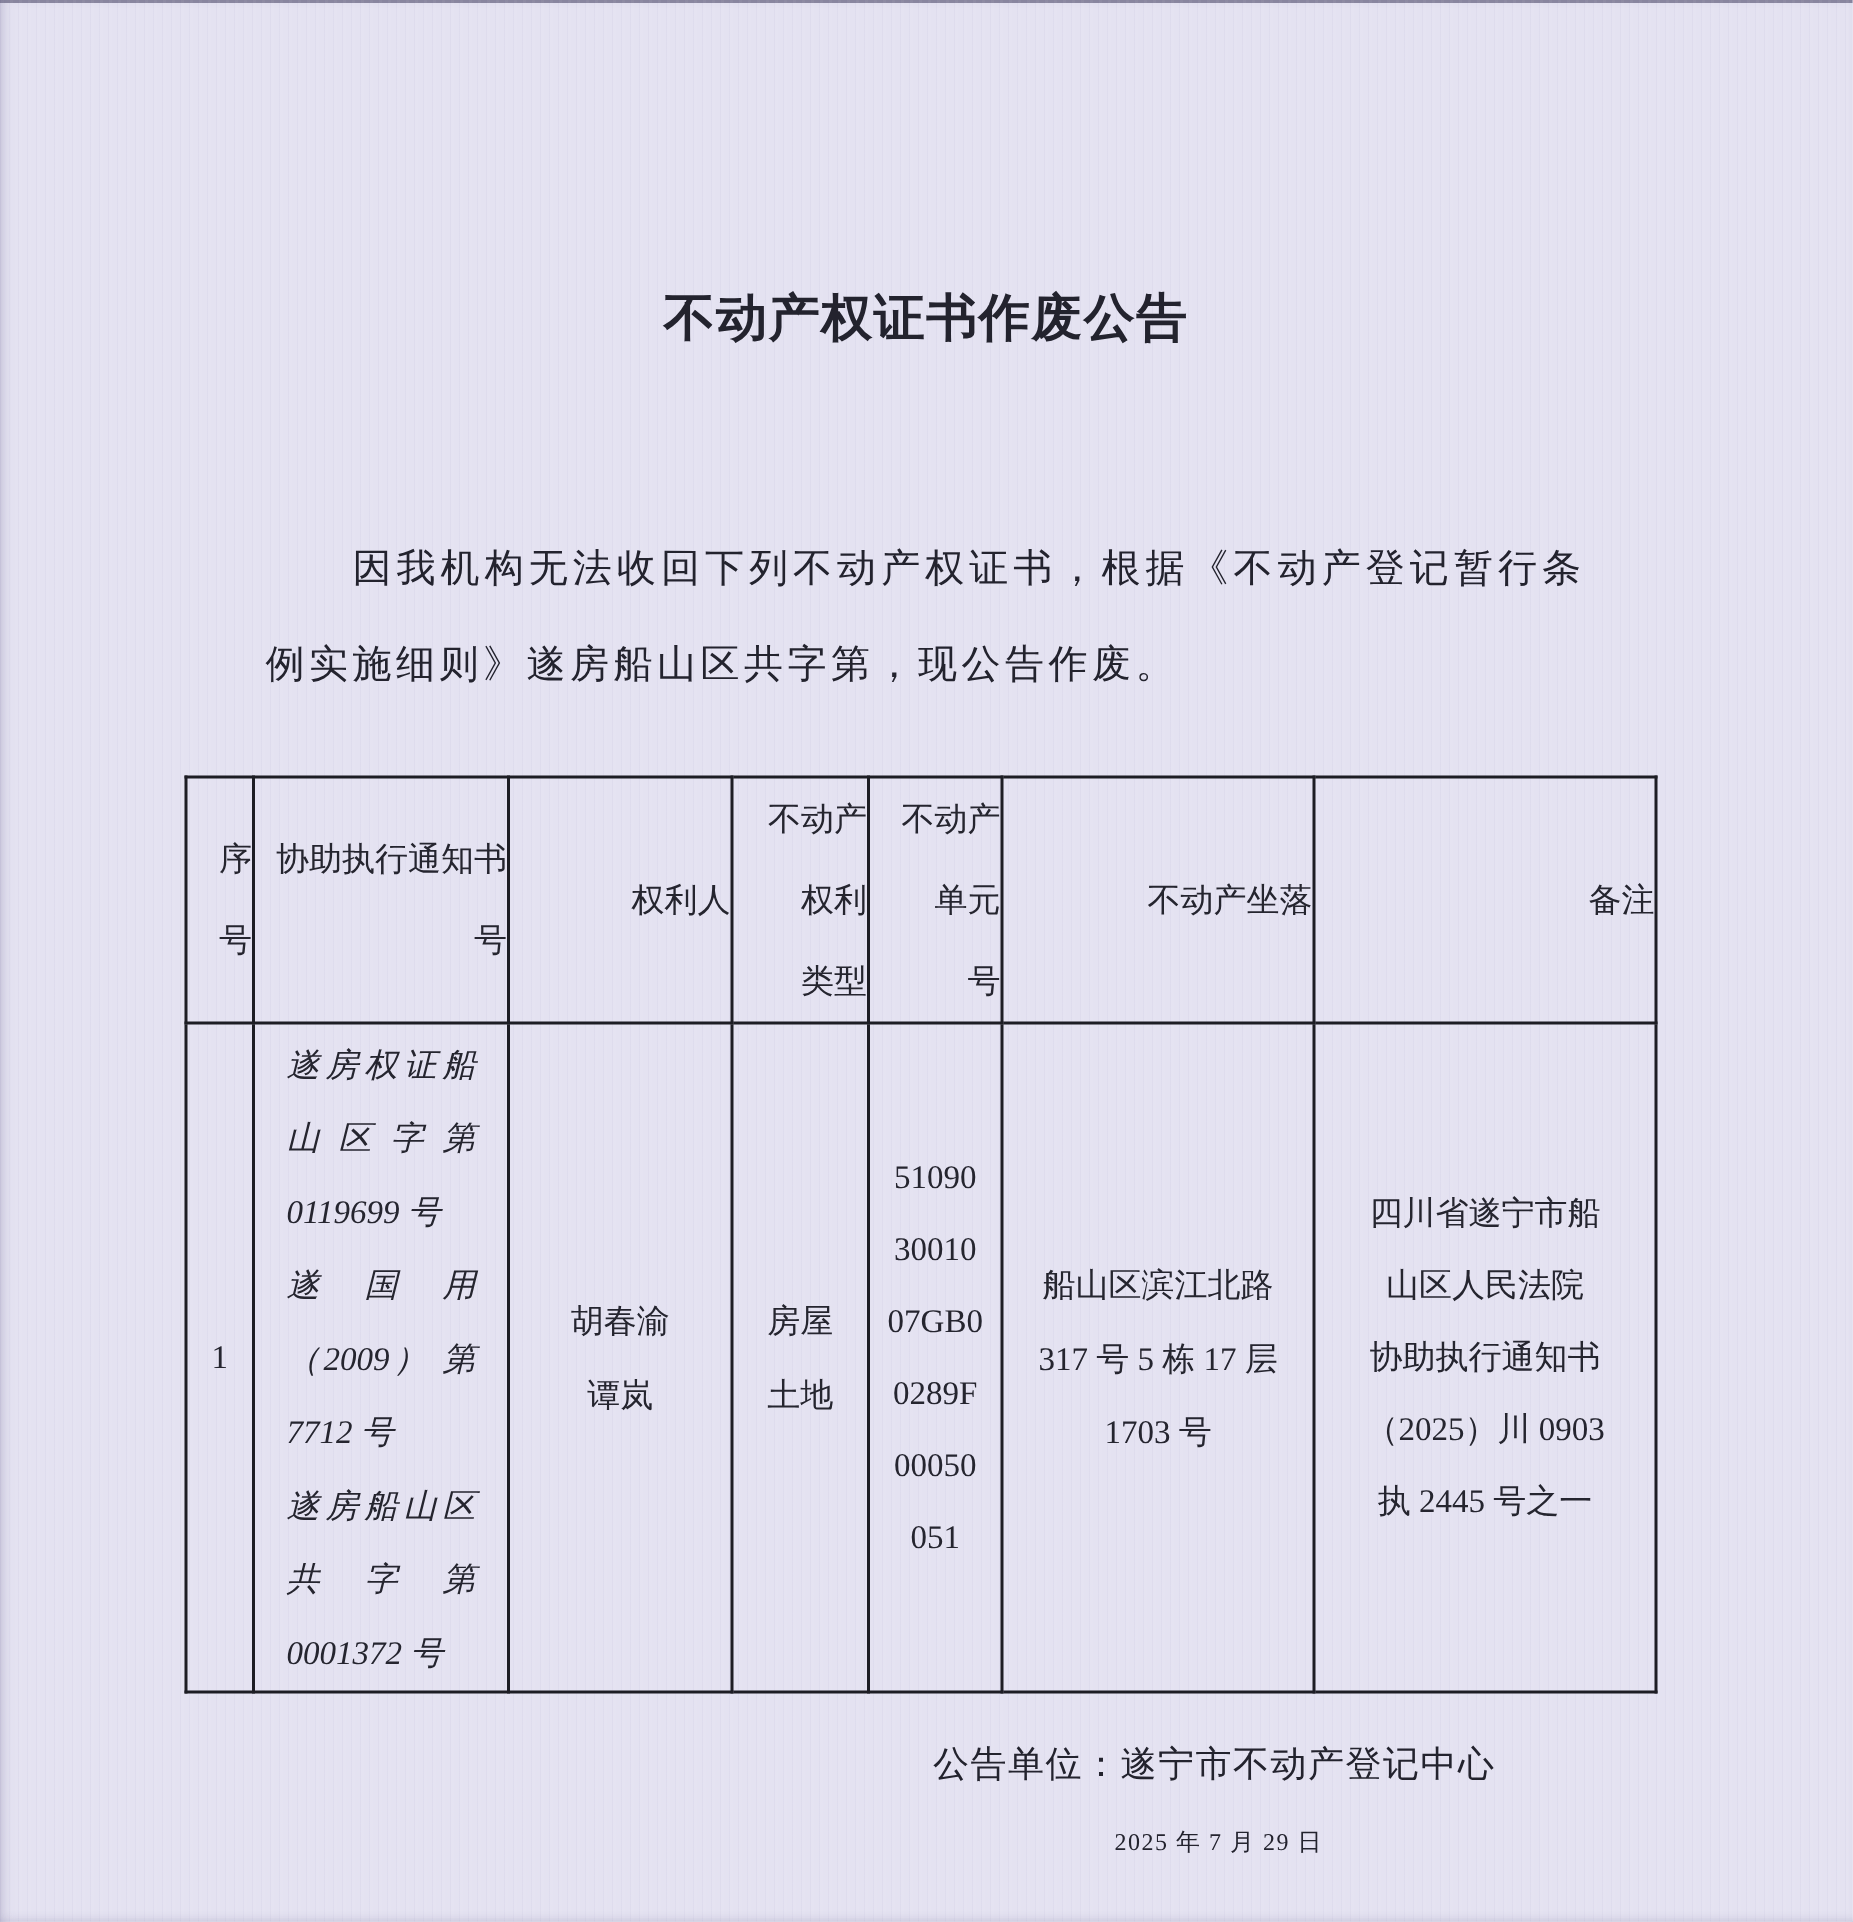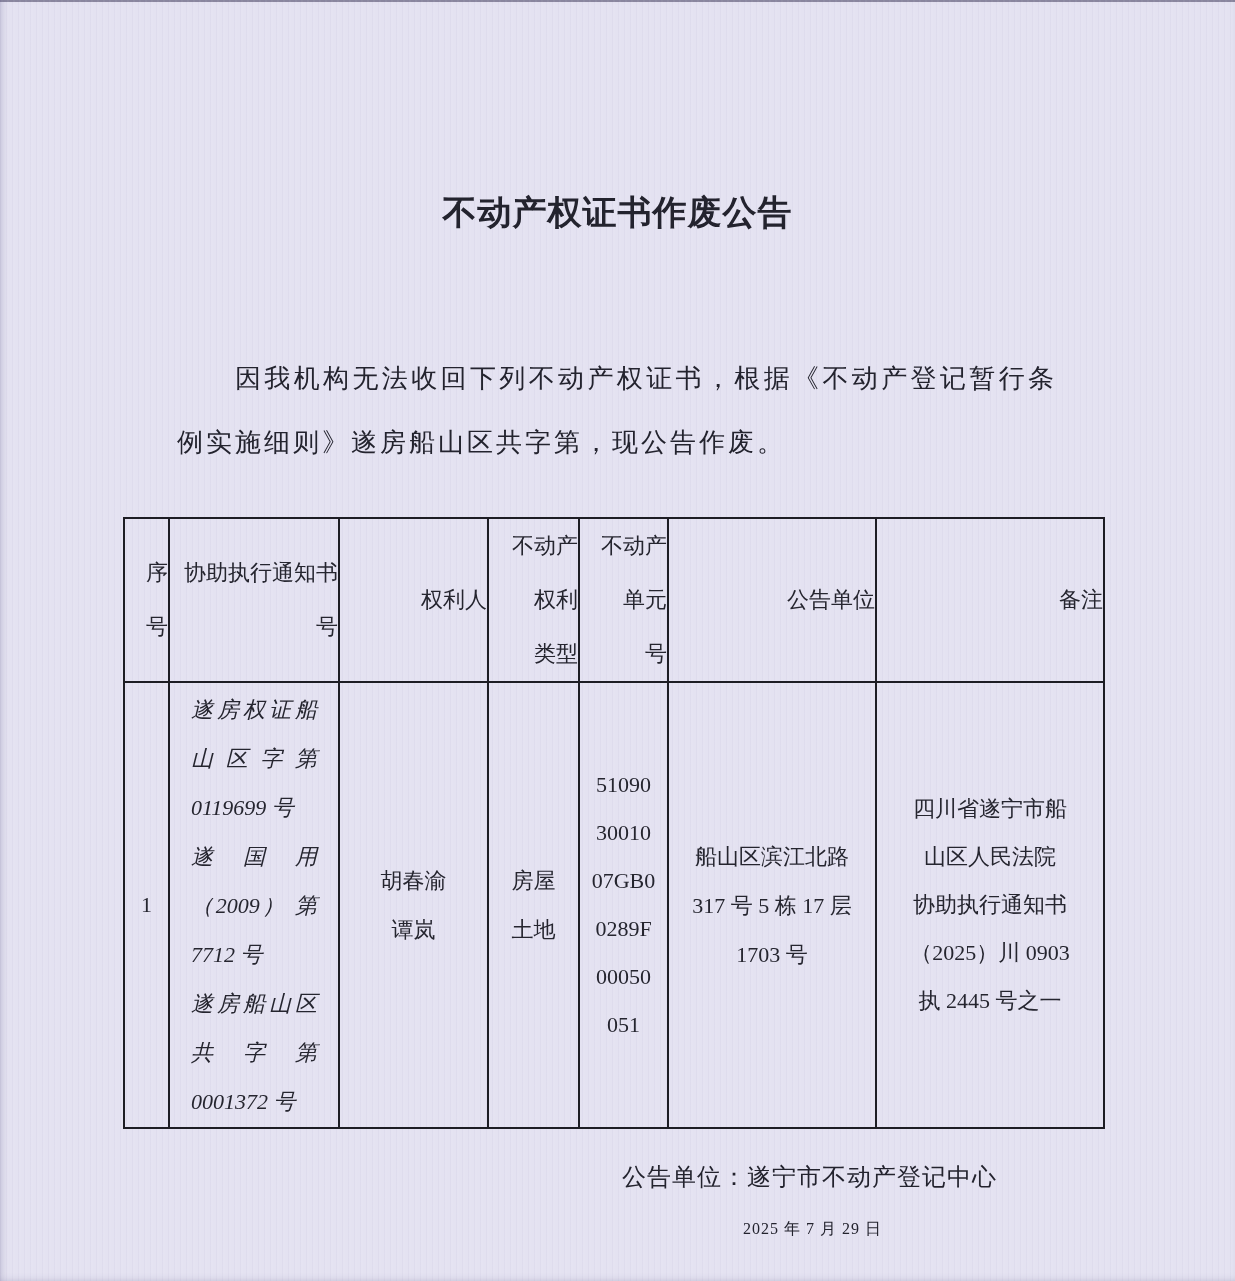--- a/index.html
+++ b/index.html
@@ -95,21 +95,21 @@
 号</th>
       <th>协助执行通知书
 号</th>
       <th>权利人</th>
       <th>不动产
 权利
 类型</th>
       <th>不动产
 单元
 号</th>
-      <th>公告单位</th>
+      <th>不动产坐落</th>
       <th>备注</th>
     </tr>
     <tr class="datarow">
       <td>1</td>
       <td class="cert-cell">
         <p>遂房权证船山区字第 0119699 号</p>
         <p>遂国用（2009） 第 7712 号</p>
         <p>遂房船山区共字第 0001372 号</p>
       </td>
       <td class="pre lh49">胡春渝

